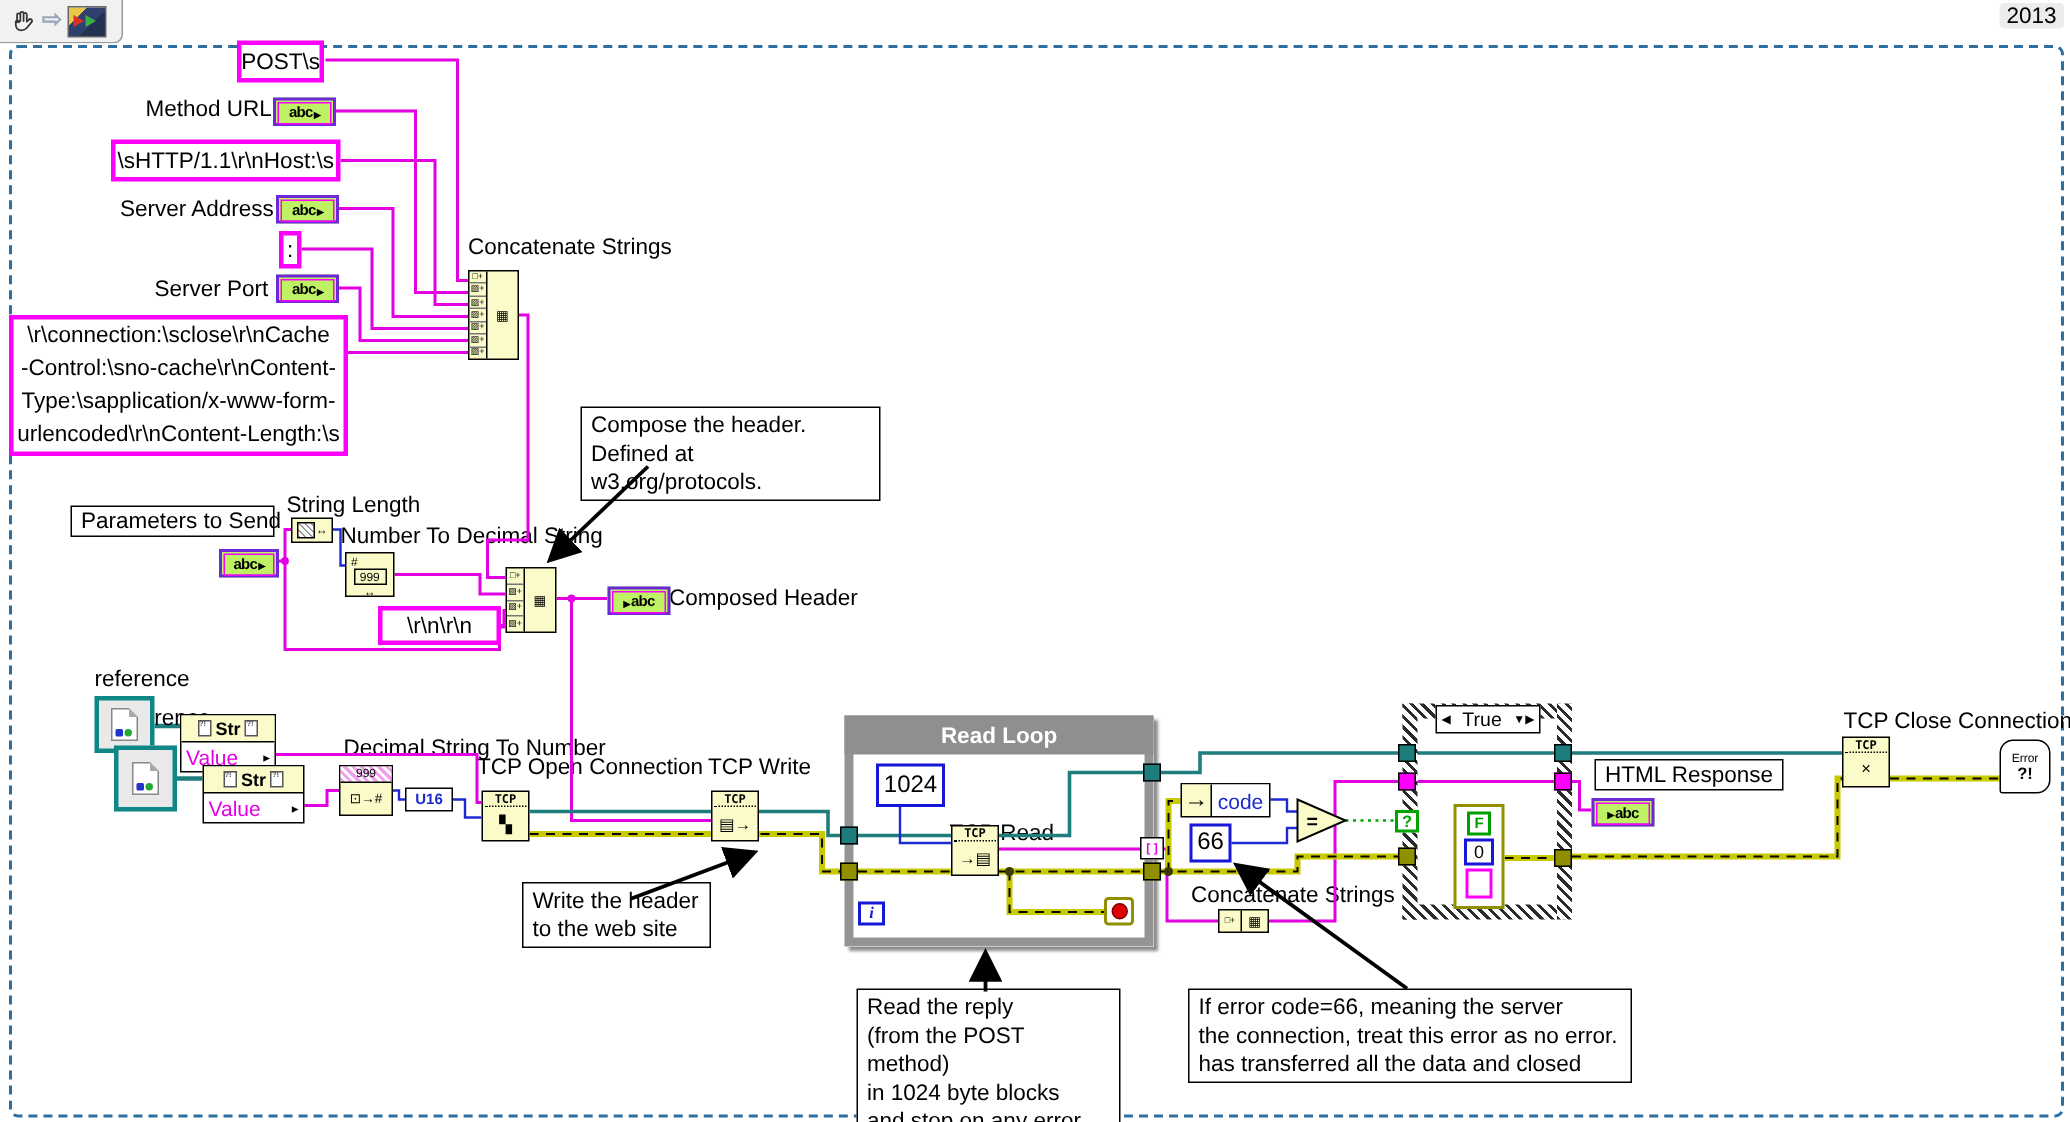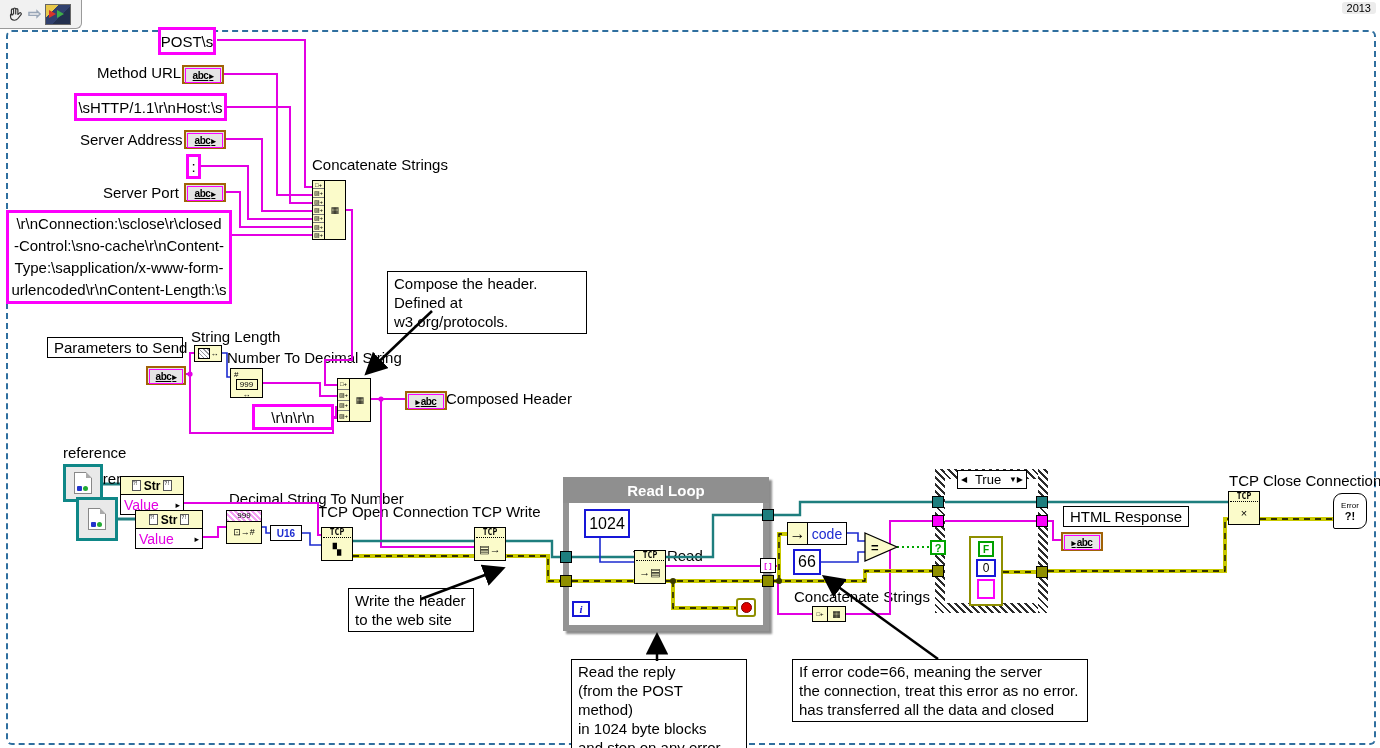--- a/index.html
+++ b/index.html
@@ -3,21 +3,21 @@
 <meta charset="utf-8">
 <style>
   html,body{margin:0;padding:0;background:#fff;}
   body{width:1380px;height:748px;position:relative;font-family:"Liberation Sans",sans-serif;color:#000;overflow:hidden;}
   .abs{position:absolute;}
   .lbl{position:absolute;font-size:15px;white-space:nowrap;}
   .boxlbl{position:absolute;font-size:15px;white-space:nowrap;background:#fff;border:1px solid #000;padding:1px 6px;}
   .comment{position:absolute;background:#fff;border:1px solid #000;padding:2px 6px;font-size:15px;line-height:19px;z-index:6;}
   .strconst{position:absolute;background:#fff;border:3px solid #fc00fc;font-size:15px;display:flex;align-items:center;justify-content:center;text-align:center;z-index:3;}
   .numconst{position:absolute;background:#fff;border:2px solid #1717d8;font-size:16px;display:flex;align-items:center;justify-content:center;z-index:3;}
-  .strctrl{position:absolute;border:2px solid #a16207;background:#e5e5e5;padding:1px;z-index:3;text-decoration:underline;}
+  .strctrl{position:absolute;border:2px solid #6d28d9;background:#bef264;padding:1px;z-index:3;}
   .strctrl .in{border:1px solid #fc00fc;height:100%;display:flex;align-items:center;justify-content:center;gap:1px;font-weight:bold;font-size:10px;letter-spacing:-0.5px;}
   .strctrl .arr{font-size:9px;}
   .node{position:absolute;background:#fbfbca;border:1px solid #000;z-index:3;box-sizing:border-box;}
   .tcpnode{position:absolute;background:#fbfbca;border:1px solid #000;z-index:3;box-sizing:border-box;display:flex;flex-direction:column;align-items:center;}
   .tcpnode .hd{font:bold 8px "DejaVu Sans Mono",monospace;border-bottom:1px dotted #000;width:92%;text-align:center;}
   .tcpnode .gl{font-size:11px;flex:1;display:flex;align-items:center;justify-content:center;}
   .concat{display:flex;}
   .concat .col{width:11px;display:flex;flex-direction:column;border-right:1px solid #000;}
   .concat .col span{flex:1;font-size:6px;line-height:6px;border-bottom:1px solid #777;display:flex;align-items:center;justify-content:center;}
   .concat .col span:last-child{border-bottom:none;}
@@ -31,21 +31,21 @@
   .propnode .pv{height:19px;display:flex;align-items:center;justify-content:space-between;padding:0 3px;font-size:14px;color:#e300e3;}
   .pagechip{width:7px;height:9px;background:#fff;border:1px solid #555;font-size:5px;line-height:4px;color:#555;}
   .refnum{position:absolute;border:3px solid #0f8787;background:#e9e9e9;z-index:2;display:flex;align-items:center;justify-content:center;}
   .refpage{width:16px;height:20px;background:#fff;border:1px solid #888;position:relative;}
   .refpage::after{content:"";position:absolute;right:-1px;top:-1px;border:3px solid;border-color:#e9e9e9 #e9e9e9 #aaa #aaa;}
   .refdots{position:absolute;left:2px;bottom:2px;width:5px;height:5px;background:#2233cc;border-radius:1px;}
   .refdot2{position:absolute;left:8px;bottom:2px;width:5px;height:5px;background:#22aa33;border-radius:50%;}
   .hatch{background:repeating-linear-gradient(45deg,#2b2b2b 0 2px,#fff 2px 5px);position:absolute;z-index:2;}
   .looptitle{position:absolute;background:#8f8f8f;color:#fff;font-weight:bold;font-size:15px;display:flex;align-items:center;justify-content:center;z-index:2;}
   .toolbar{position:absolute;left:0;top:0;width:82px;height:29px;background:#f1f1f1;border:1px solid #9a9a9a;border-top:none;border-left:none;border-radius:0 0 6px 0;display:flex;align-items:center;gap:4px;padding-left:6px;box-sizing:border-box;z-index:8;}
-  .badge{position:absolute;right:4px;top:2px;background:#ececec;border-radius:3px;padding:0 5px;font-size:11px;z-index:8;}
+  .badge{position:absolute;right:4px;top:2px;background:#ececec;border-radius:3px;padding:0 5px;font-size:15px;z-index:8;}
   .snippet-border{position:absolute;left:6px;top:30px;width:1366px;height:711px;border:2px dashed #2f6f9f;border-radius:6px;z-index:0;}
   .ind .in{flex-direction:row;}
 </style>
 </head>
 <body>
 
 <div class="snippet-border"></div>
 
 <svg class="wires" width="1380" height="748">
   <g fill="none" stroke="#e300e3" stroke-width="2">
@@ -154,21 +154,21 @@
 </div>
 <div class="strconst" style="left:186px;top:154px;width:9px;height:19px;">:</div>
 <div class="lbl" style="left:103px;top:184px;">Server Port</div>
 <div class="strctrl" style="left:184px;top:183px;width:36px;height:13px;">
   <div class="in">
       <span>abc</span>
       <span class="arr">▸</span>
     </div>
 </div>
 <div class="strconst" style="left:6px;top:210px;width:220px;height:88px;flex-direction:column;line-height:22px;">
-  <div>\r\nConnection:\sclose\r\closed</div>
+  <div>\r\connection:\sclose\r\nCache</div>
   <div>-Control:\sno-cache\r\nContent-</div>
   <div>Type:\sapplication/x-www-form-</div>
   <div>urlencoded\r\nContent-Length:\s</div>
 </div>
 
 <div class="lbl" style="left:312px;top:156px;">Concatenate Strings</div>
 <div class="node concat" style="left:312px;top:180px;width:34px;height:60px;">
   <div class="col">
       <span>□+</span>
       <span>▨+</span>

